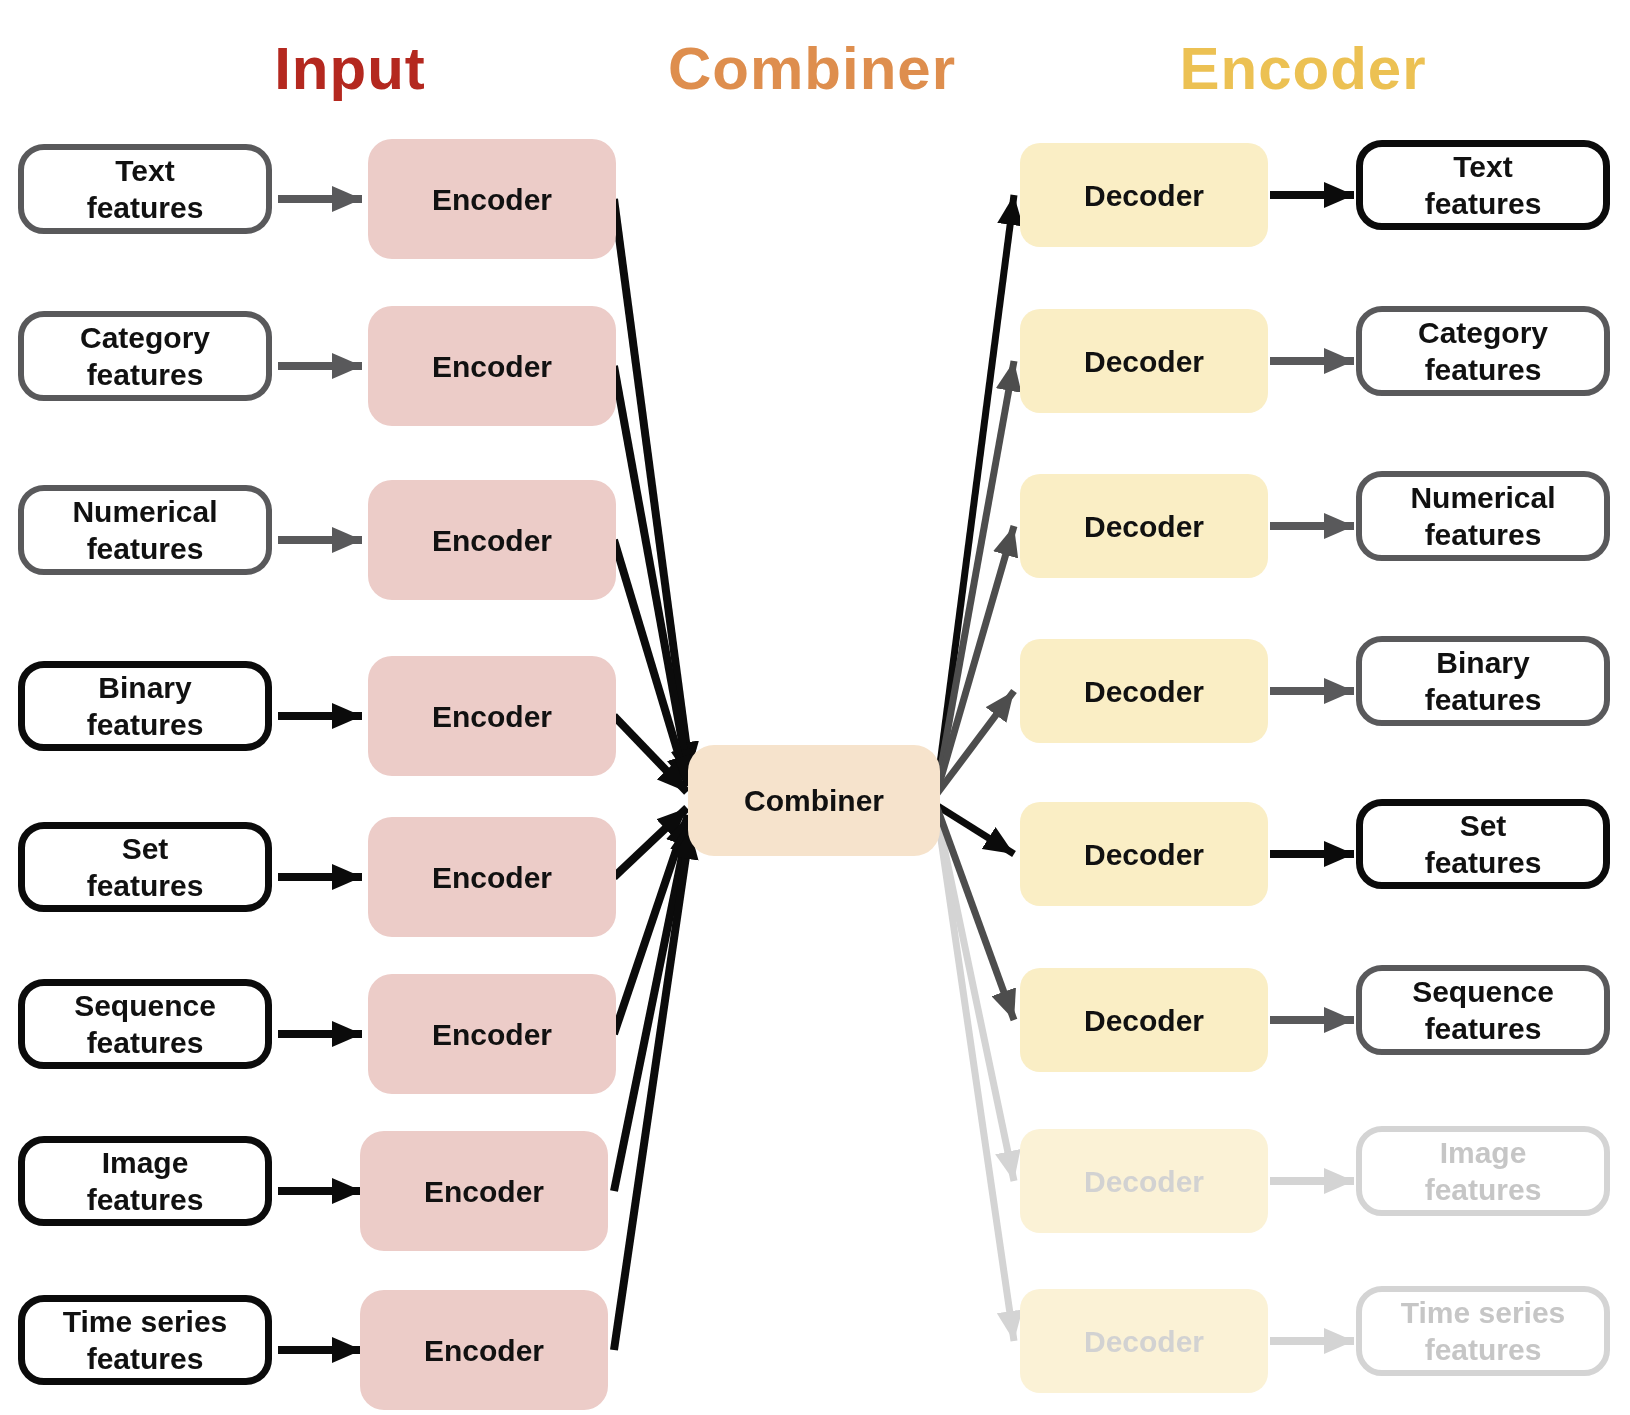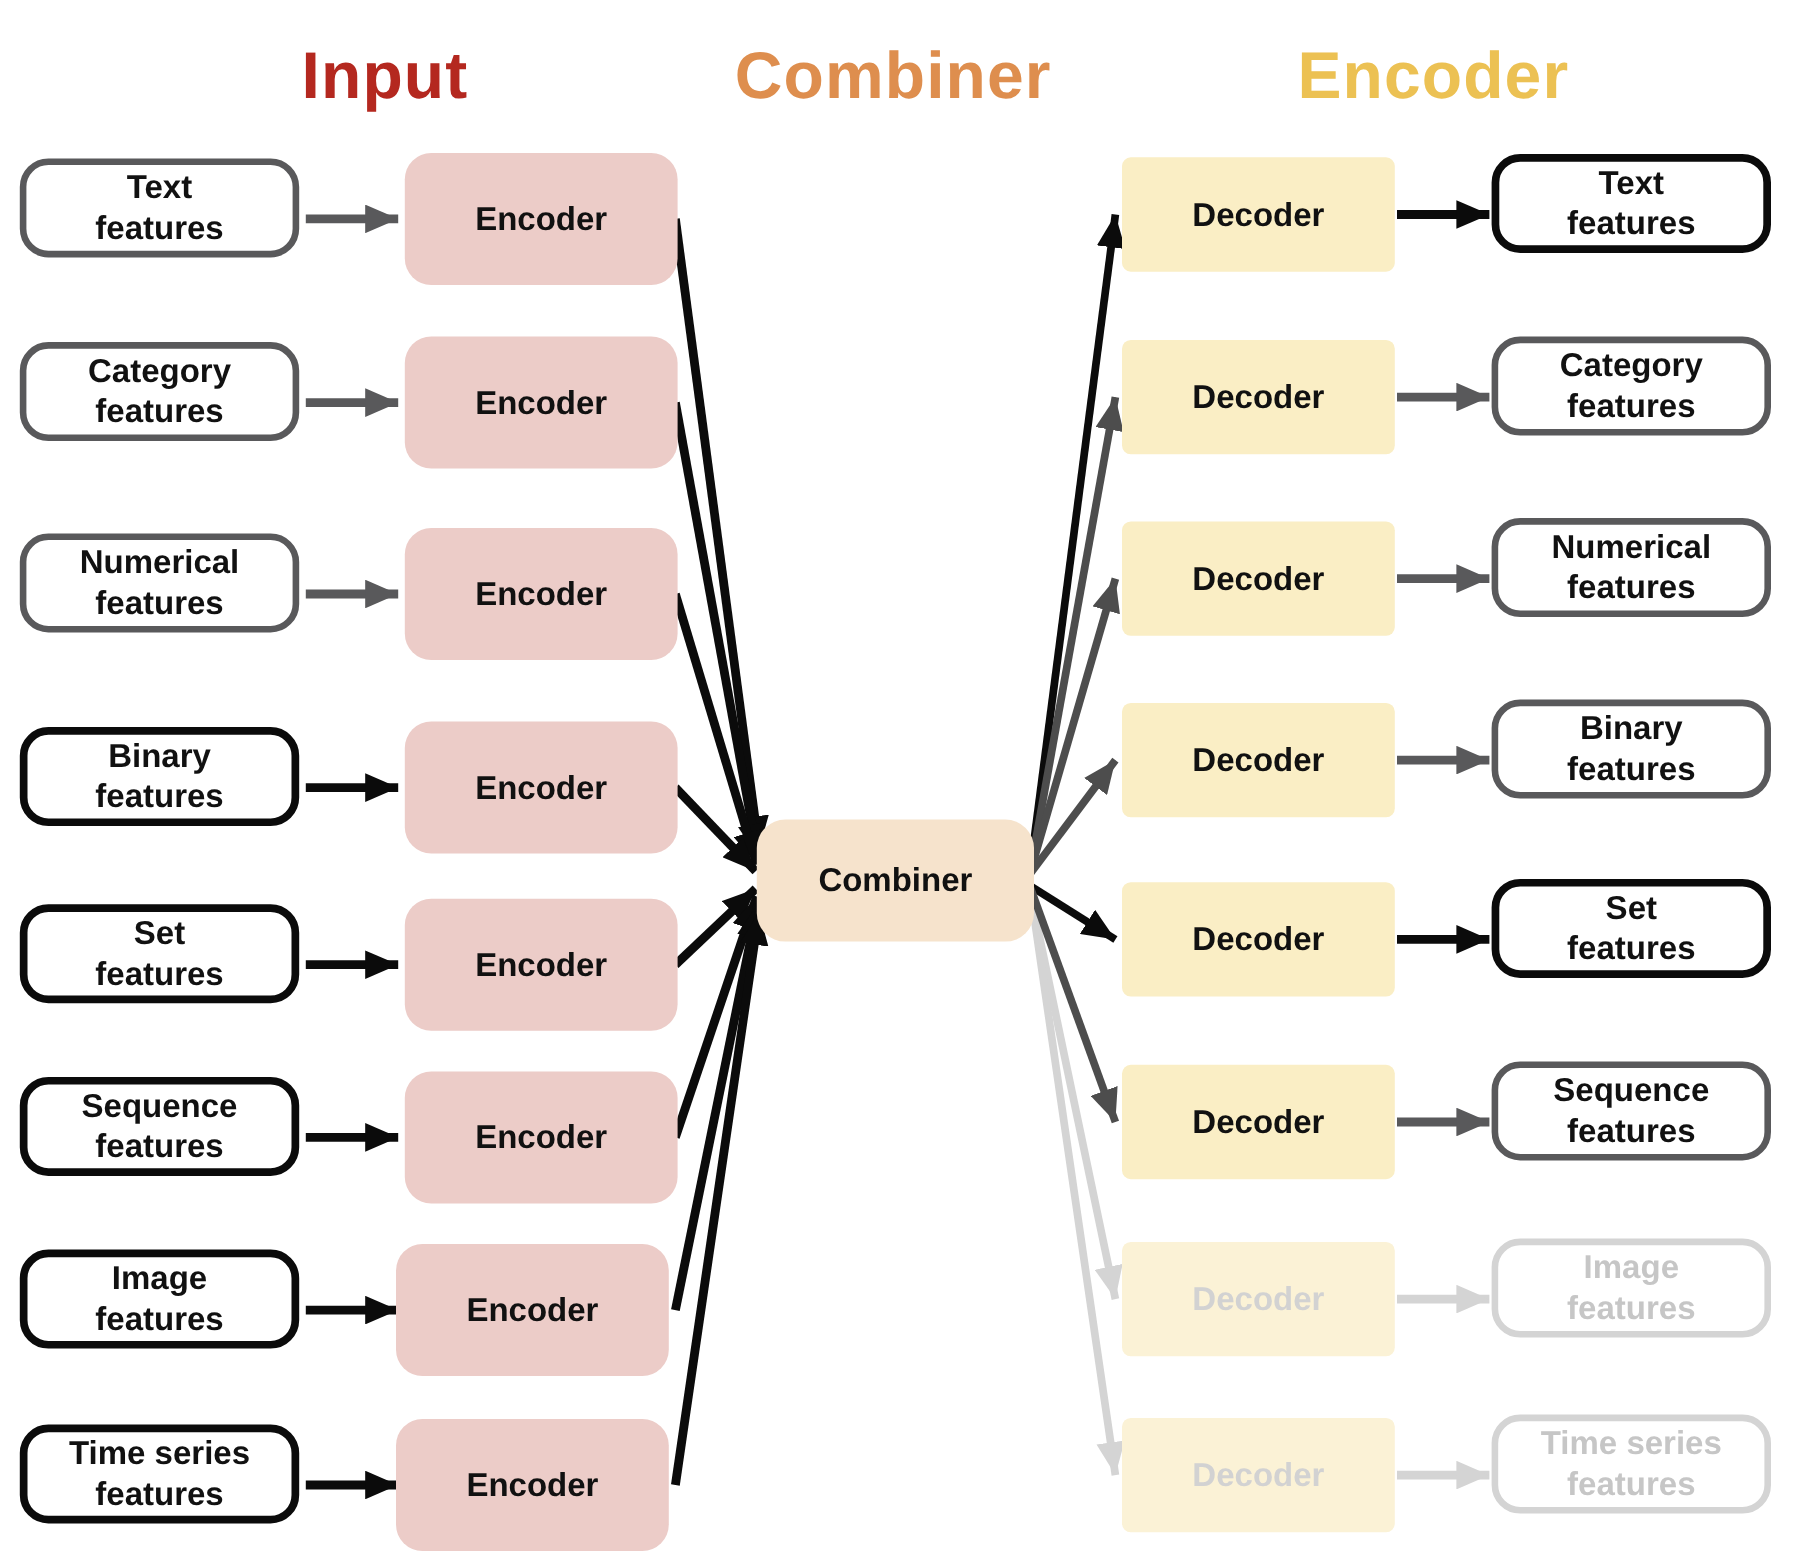--- a/index.html
+++ b/index.html
@@ -31,21 +31,21 @@
   .box{
     position:absolute;display:flex;align-items:center;justify-content:center;
     text-align:center;font-weight:bold;font-size:30px;line-height:37px;
     color:#111;box-sizing:border-box;z-index:1;
   }
   .box span{white-space:pre-line;}
   .fbox{width:254px;height:90px;background:#ffffff;border-radius:26px;border:7px solid var(--c-black);padding:0 10px;}
   .fbox.style-gray{border:6px solid var(--c-gray);}
   .fbox.style-faded{border:6px solid var(--c-lgray);color:#C6C6C6;}
   .ebox{width:248px;height:120px;background:var(--encoder-fill);border-radius:24px;}
-  .dbox{width:248px;height:104px;background:var(--decoder-fill);border-radius:8px;}
+  .dbox{width:248px;height:104px;background:var(--decoder-fill);border-radius:20px;}
   .dbox.style-faded{background:var(--decoder-fill-faded);color:#D2D2D2;}
   .cbox{left:688px;top:745px;width:252px;height:111px;background:var(--combiner-fill);border-radius:26px;}
   .st-black{stroke:var(--c-black);}
   .st-gray{stroke:var(--c-gray);}
   .st-dgray{stroke:var(--c-dgray);}
   .st-lgray{stroke:var(--c-lgray);}
   .fill-black{fill:var(--c-black);}
   .fill-gray{fill:var(--c-gray);}
   .fill-dgray{fill:var(--c-dgray);}
   .fill-lgray{fill:var(--c-lgray);}

